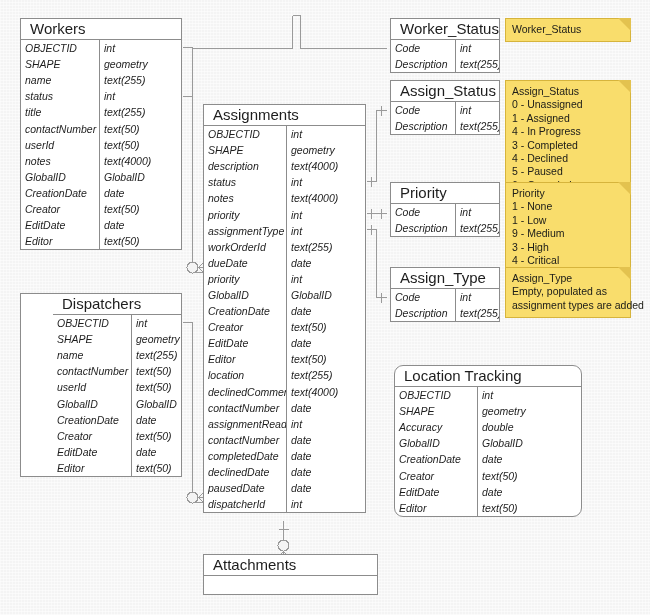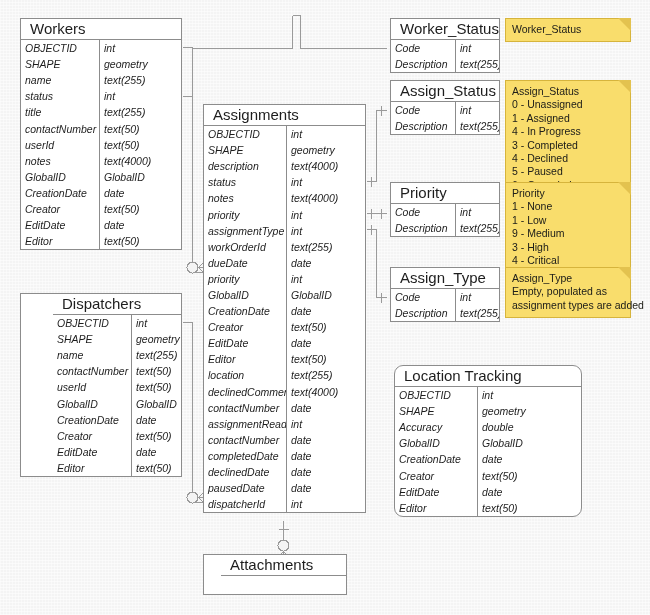--- a/index.html
+++ b/index.html
@@ -461,21 +461,21 @@
         <span class="fname">EditDate</span>
         <span class="ftype">date</span>
       </div>
       <div class="row">
         <span class="fname">Editor</span>
         <span class="ftype">text(50)</span>
       </div>
     </div>
 </div>
 
-<div class="entity" style="left:203px; top:554px; width:144px;padding-left:17px;">
+<div class="entity" style="left:203px; top:554px; width:175px;">
   <div class="entity-title">Attachments</div>
   <div class="entity-body empty"></div>
 </div>
 
 <div class="note" style="left:505px; top:18px; width:126px;">
   <span class="fold"></span>
   <div class="note-title">Worker_Status</div>
 </div>
 
 <div class="note" style="left:505px; top:80px; width:126px;">

